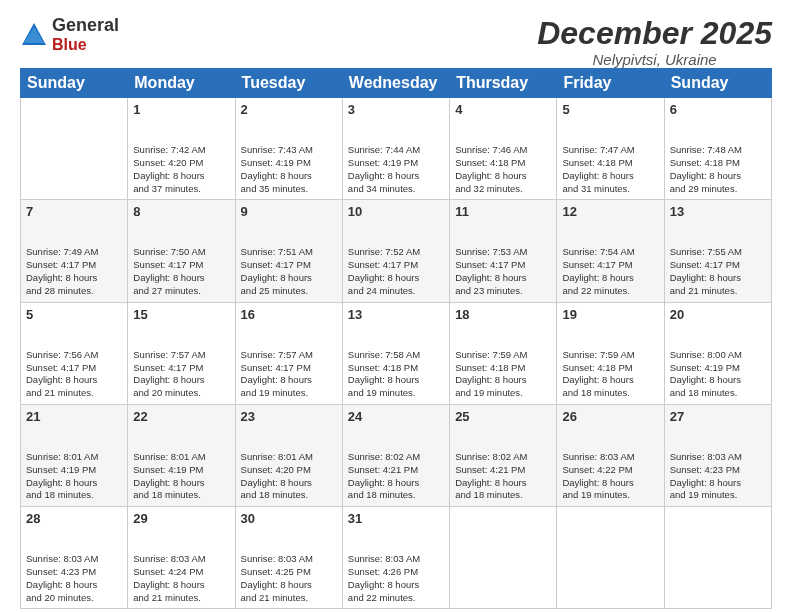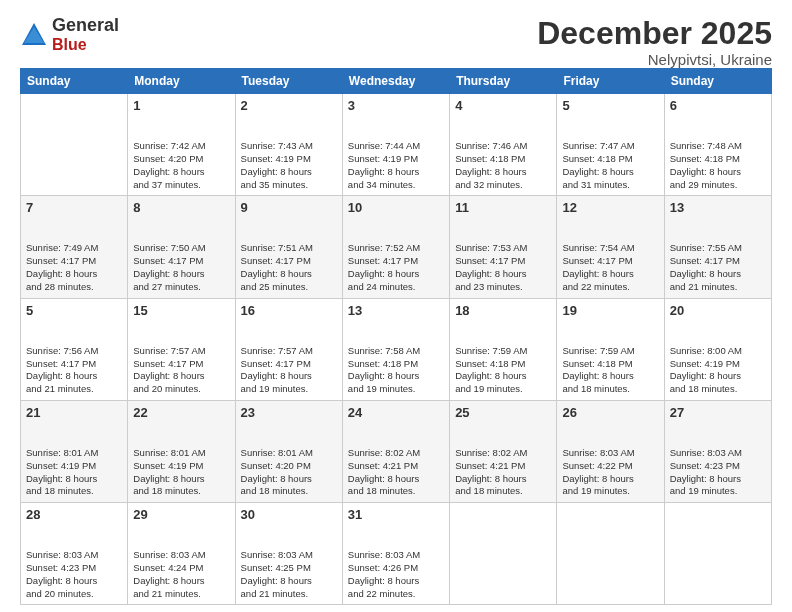--- a/index.html
+++ b/index.html
@@ -40,21 +40,22 @@
       font-size: 16px;
       font-weight: bold;
       color: #b91c1c;
     }
     .logo-icon {
       width: 28px;
       height: 28px;
       margin-right: 4px;
     }
     .title-section {
-      text-align: right;
+      text-align: center;
+      font-style: italic;
     }
     .month-title {
       font-size: 32px;
       font-weight: bold;
       color: #333;
       line-height: 1.1;
     }
     .location {
       font-size: 15px;
       color: #555;
@@ -64,21 +65,21 @@
       border: 1px solid #ccc;
       border-collapse: collapse;
       width: 100%;
       table-layout: fixed;
     }
     .calendar th {
       background-color: #2a6fba;
       color: #fff;
       text-align: left;
       padding: 5px 6px;
-      font-size: 12px;
+      font-size: 16px;
       border: 1px solid #2a6fba;
     }
     .calendar td {
       border: 1px solid #ccc;
       vertical-align: top;
       padding: 4px 5px;
       font-size: 10px;
       color: #333;
       height: 88px;
     }

